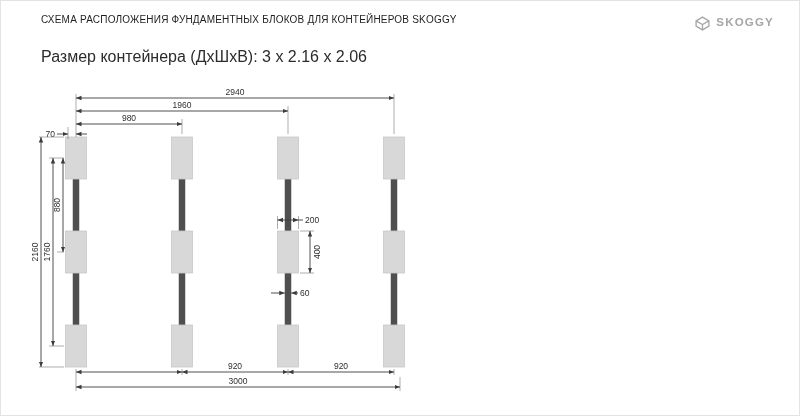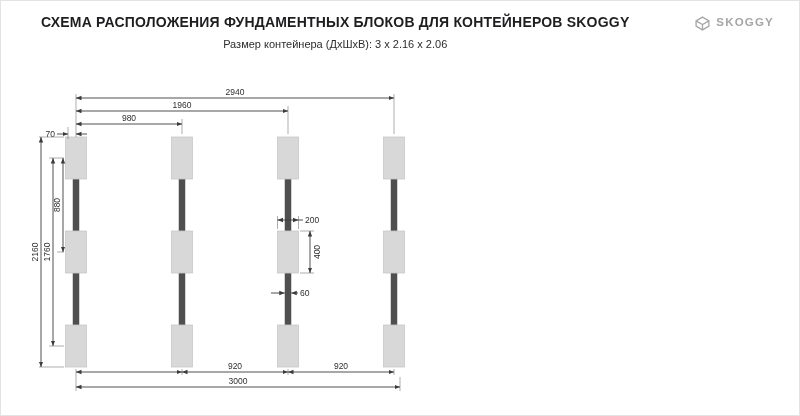--- a/index.html
+++ b/index.html
@@ -2,22 +2,22 @@
 <html><head>
 <meta charset="utf-8">
 <style>
   html,body{margin:0;padding:0;}
   body{
     width:800px;height:416px;position:relative;overflow:hidden;
     background:#ffffff;border:1px solid #e3e3e3;box-sizing:border-box;
     font-family:"Liberation Sans", sans-serif;
   }
   .header{position:absolute;left:40px;top:13px;}
-  .title{font-size:14px;font-weight:bold;color:#1e1e20;letter-spacing:.2px;}
-  .subtitle{margin-top:8px;font-size:11px;color:#2c2c2e;text-align:center;}
+  .title{font-size:10px;font-weight:normal;color:#1e1e20;letter-spacing:.2px;}
+  .subtitle{margin-top:23px;font-size:16px;color:#2c2c2e;}
   .logo{
     position:absolute;right:25px;top:15px;display:flex;align-items:flex-start;gap:6px;
     color:#a6a6a6;font-weight:bold;font-size:11.5px;letter-spacing:1.2px;
   }
   svg.diagram{position:absolute;left:0;top:0;}
   .blk{fill:#d8d8d8;stroke:#c9c9c9;stroke-width:.8;}
   .bar{fill:#4f4f4f;}
   .dl{stroke:#3c3c3c;stroke-width:.9;fill:none;}
   .ext{stroke:#757575;stroke-width:.6;fill:none;}
   .dt{font-size:8.5px;fill:#2e2e2e;}

